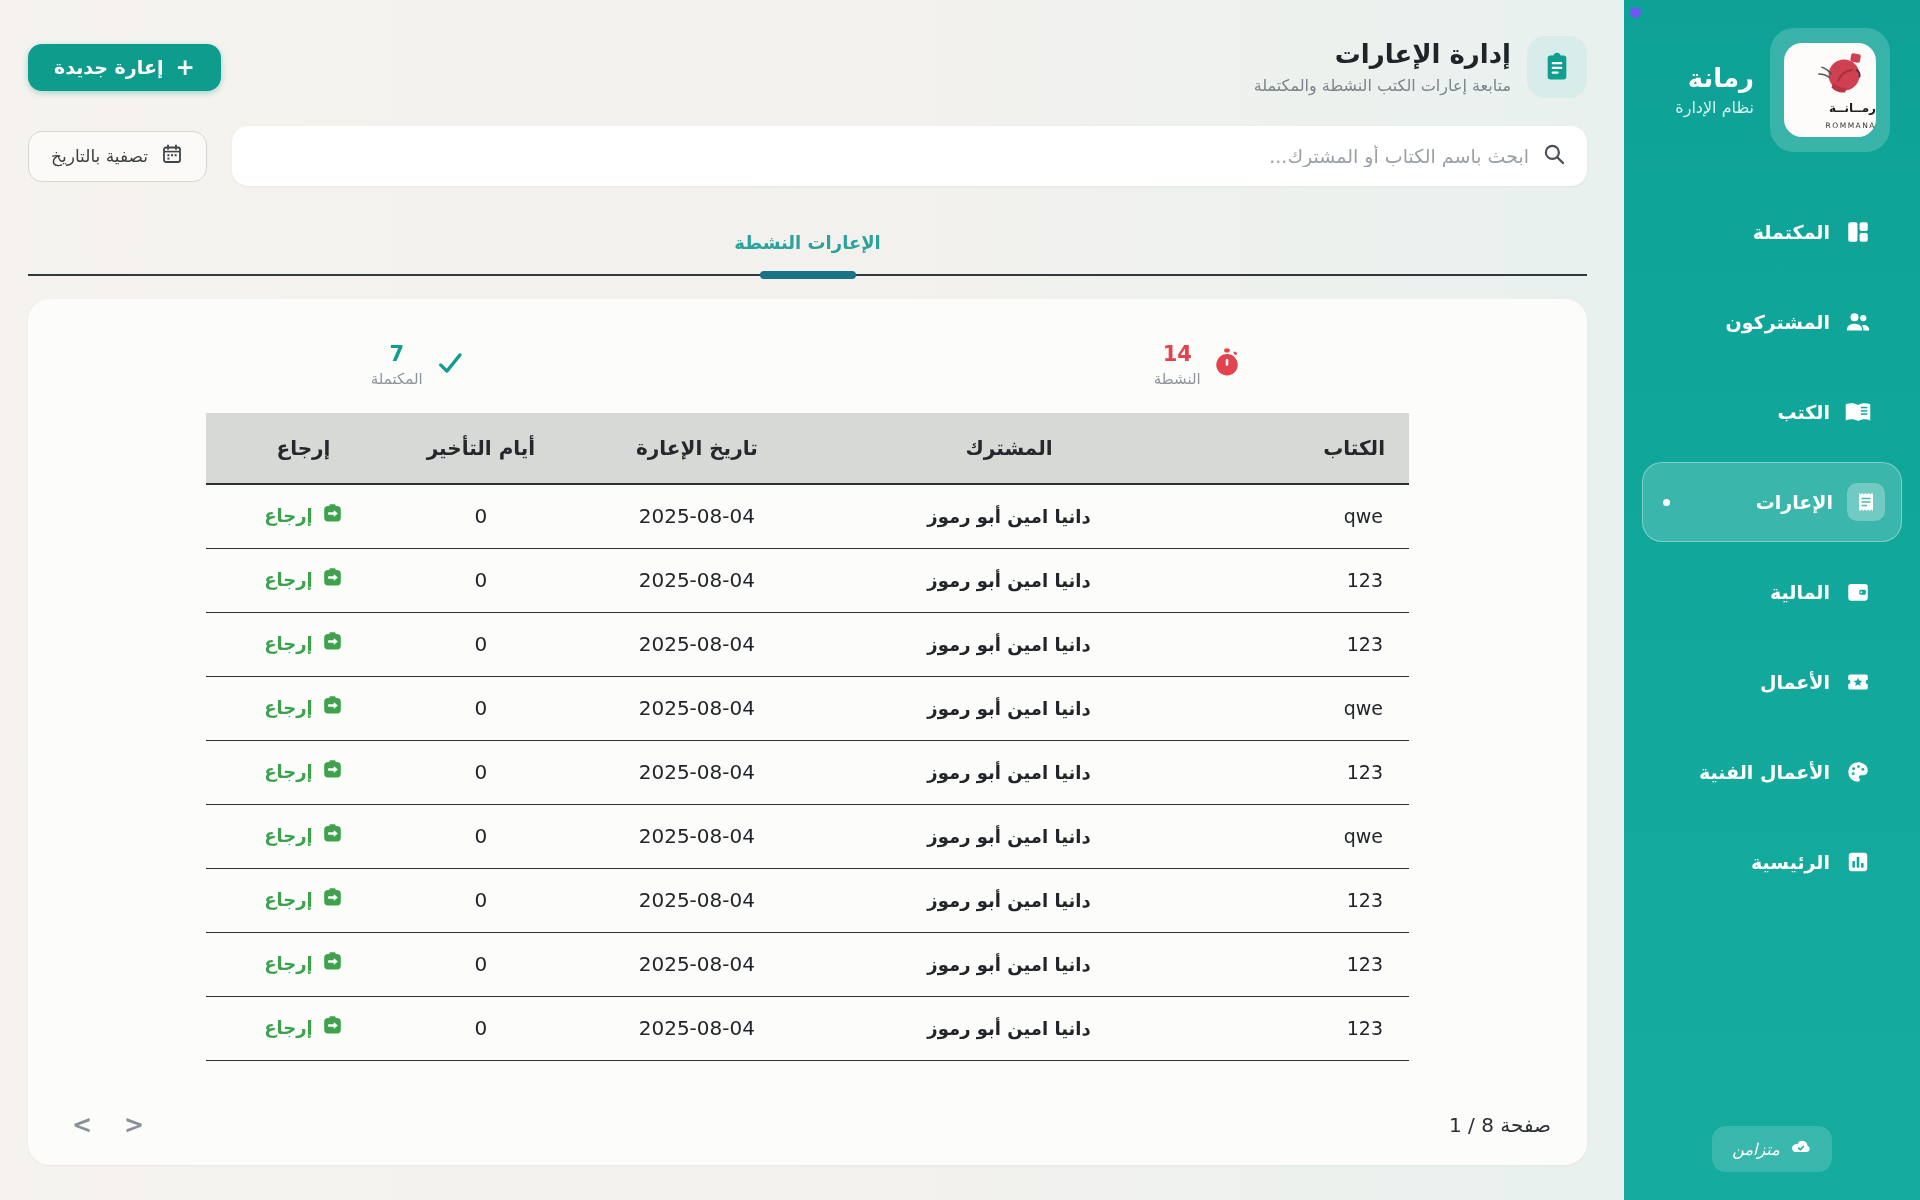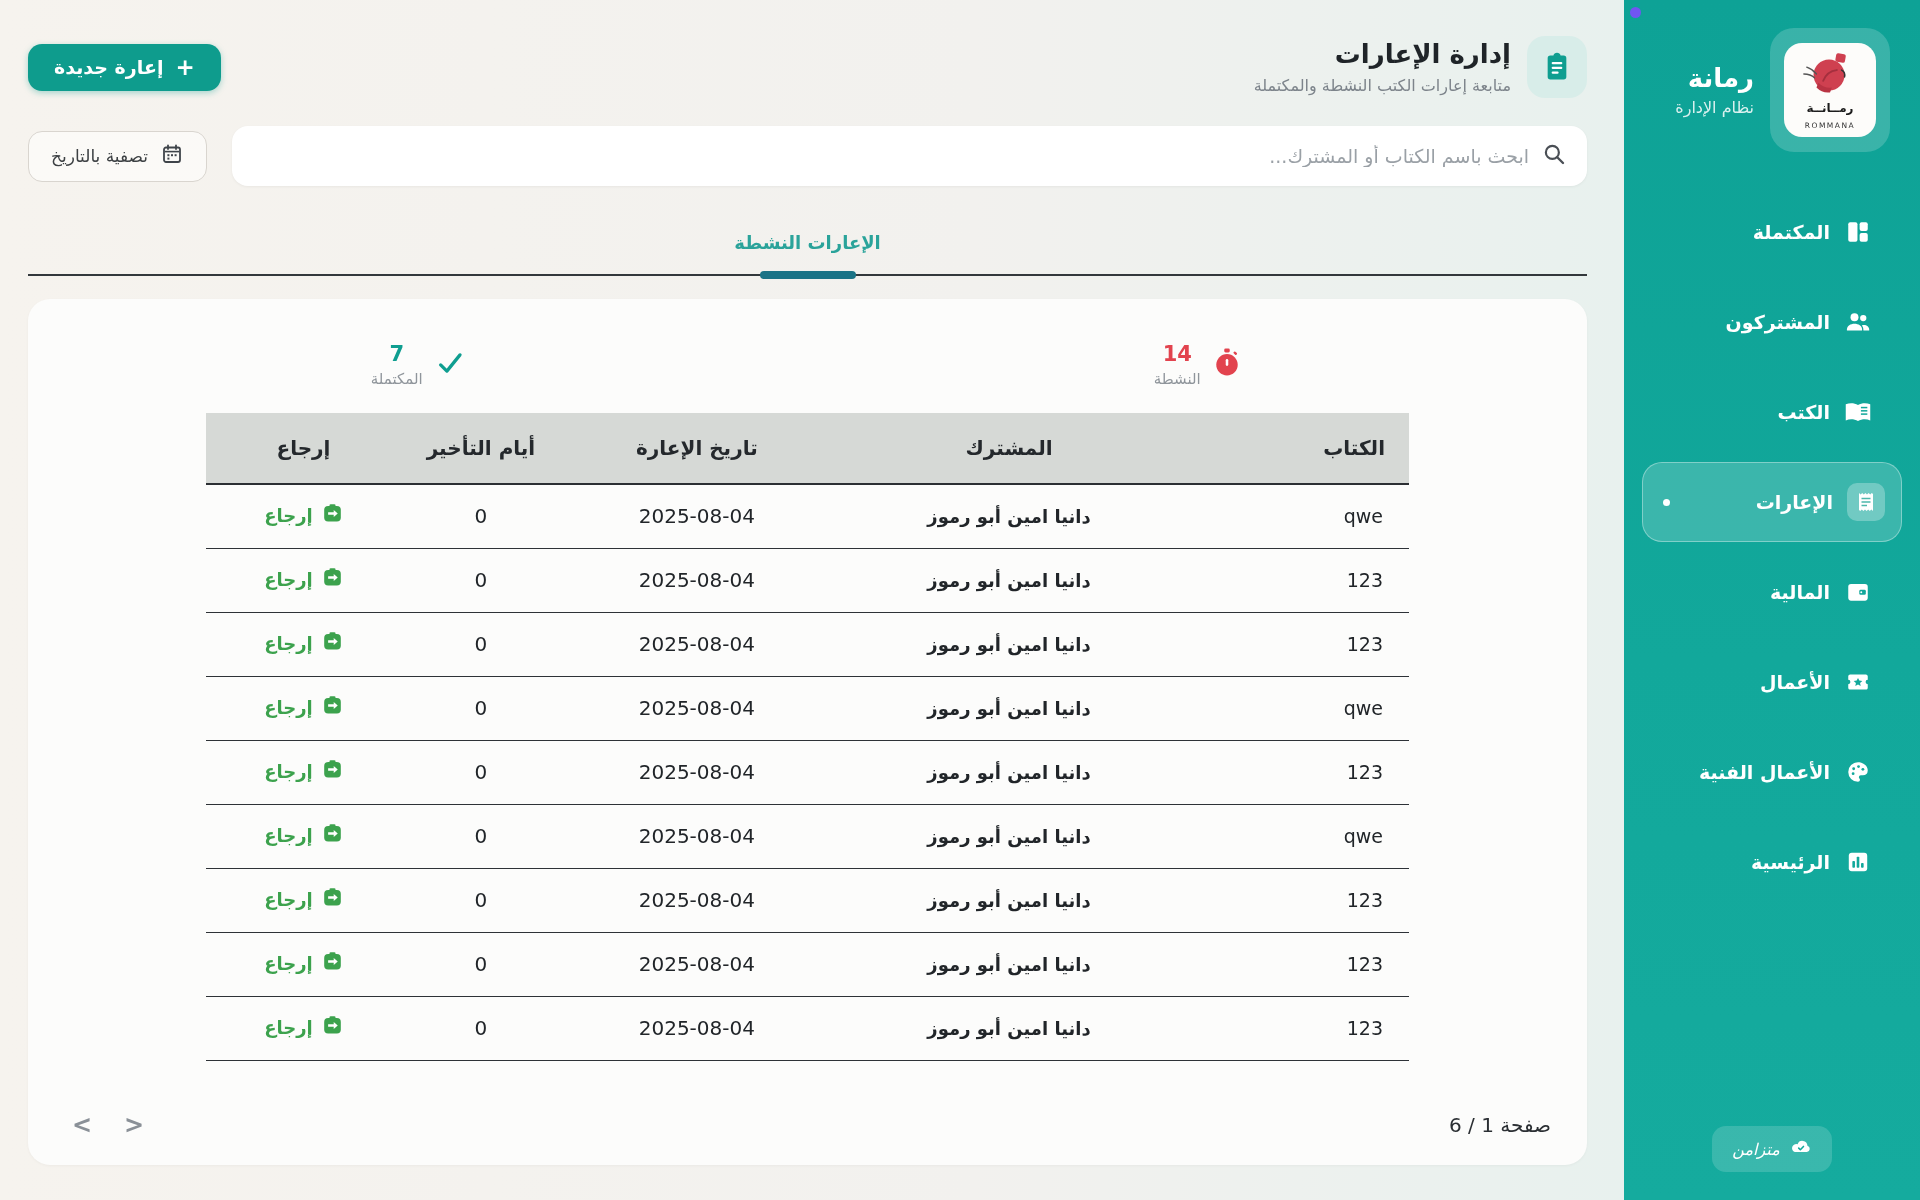--- a/index.html
+++ b/index.html
@@ -16,21 +16,21 @@
     order:0; width:296px; height:100%; flex:0 0 296px;
     background:linear-gradient(180deg,#0ea296 0%,#12a89b 55%,#15ab9e 100%);
     display:flex; flex-direction:column; position:relative;
   }
   .notif-dot { position:absolute; top:7px; left:6px; width:11px; height:11px;
     border-radius:50%; background:#7056f2; }
   .brand { display:flex; align-items:center; gap:16px; padding:28px 30px 0 0; }
   .logo-outer { width:120px; height:124px; border-radius:24px;
     background:rgba(255,255,255,0.18); display:flex; align-items:center; justify-content:center; }
   .logo-card { width:92px; height:94px; border-radius:18px; background:#fdfcfa;
-    display:flex; flex-direction:column; align-items:center; justify-content:center; gap:6px; }
+    display:flex; flex-direction:column; align-items:flex-start; justify-content:center; gap:6px; }
   .logo-ar { font-size:12px; font-weight:bold; color:#1d1d1d; line-height:1.1; }
   .logo-en { font-size:7.5px; letter-spacing:1.5px; color:#333; }
   .brand-text { text-align:right; }
   .brand-name { color:#fff; font-size:26px; font-weight:bold; line-height:1.2; }
   .brand-sub { color:rgba(255,255,255,0.85); font-size:16px; margin-top:4px; }
 
   .nav { display:flex; flex-direction:column; gap:42px; margin-top:56px; }
   .nav-item { height:48px; display:flex; align-items:center; gap:14px;
     padding:0 48px 0 20px; cursor:pointer; }
   .nav-item .nicon { width:28px; height:28px; flex:0 0 28px; display:flex;
@@ -537,21 +537,21 @@
               </span>
               <span class="return-text">إرجاع</span>
             </span>
           </td>
         </tr>
       </tbody>
         </table>
       </div>
 
       <div class="pagination">
-        <span class="page-label">صفحة 1 / 6</span>
+        <span class="page-label">صفحة 8 / 1</span>
         <div class="chevrons">
           <button class="chev-btn">&lt;</button>
           <button class="chev-btn">&gt;</button>
         </div>
       </div>
 
     </section>
   </main>
 </div>
 

